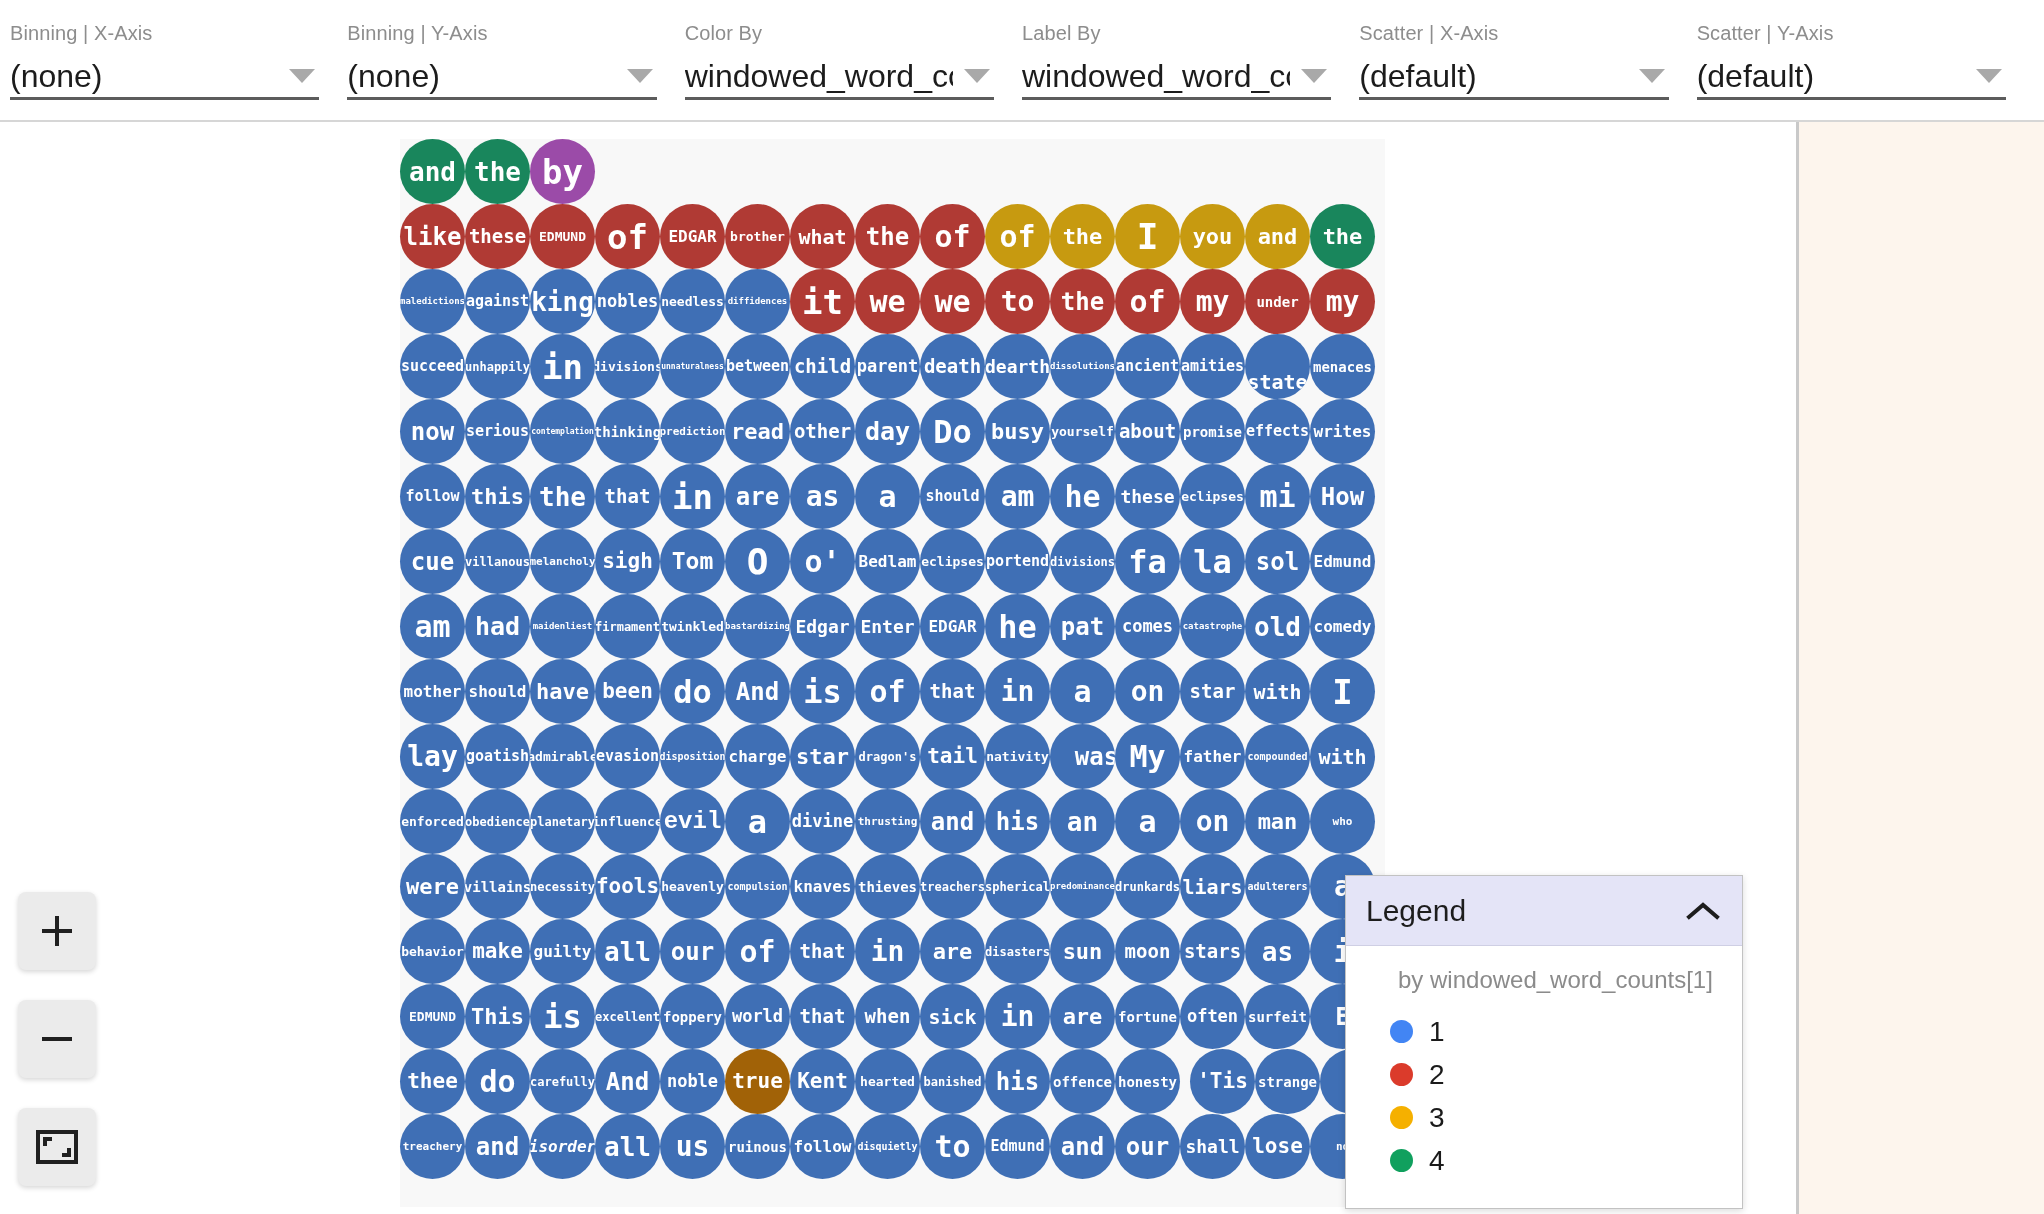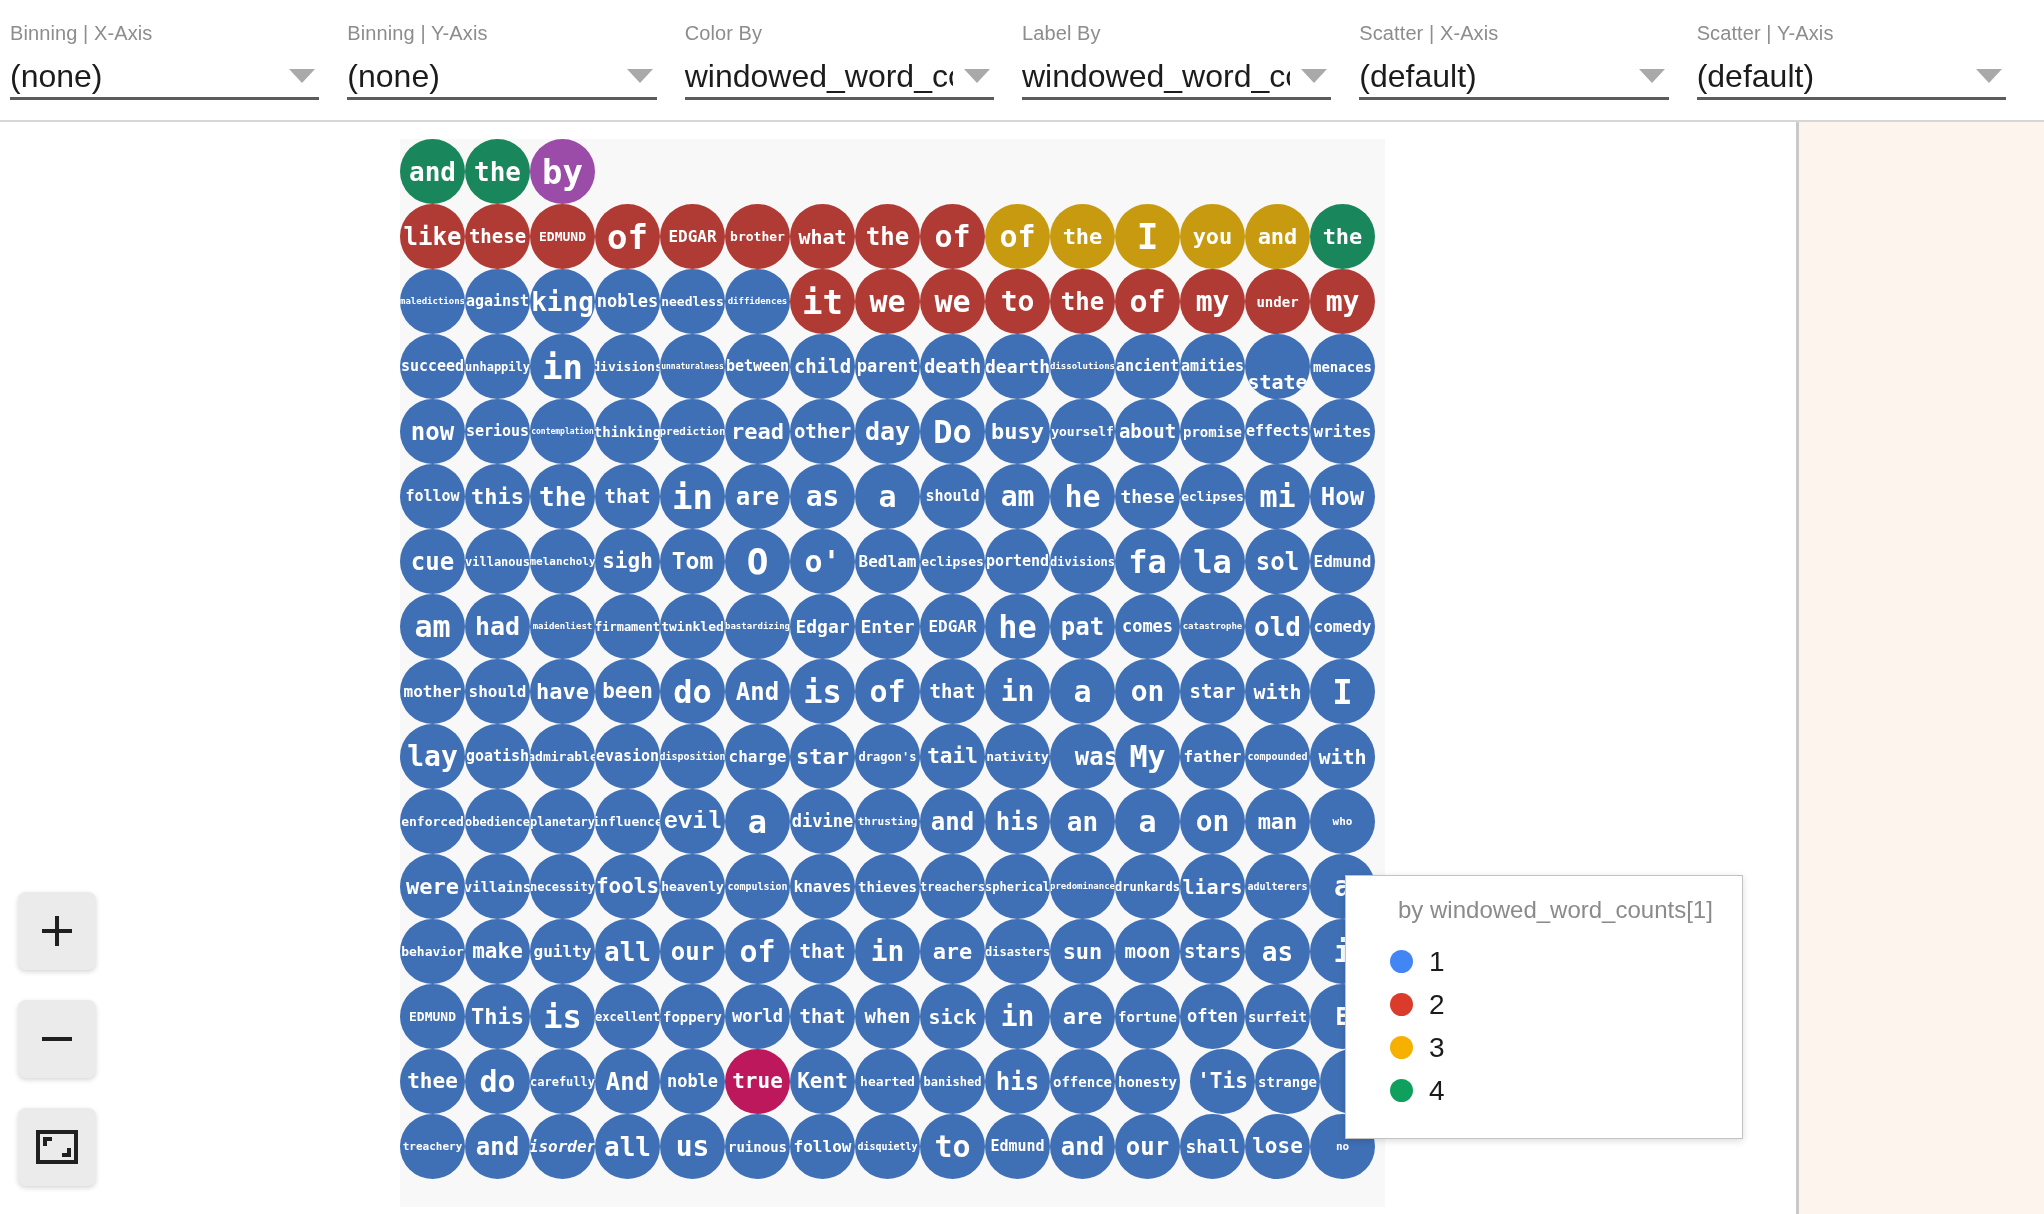--- a/index.html
+++ b/index.html
@@ -866,21 +866,21 @@
           </div>
           <div class="bubble" style="background: rgb(63, 111, 181);">
             <span style="font-size: 12px;">carefully</span>
           </div>
           <div class="bubble" style="background: rgb(63, 111, 181);">
             <span style="font-size: 24px;">And</span>
           </div>
           <div class="bubble" style="background: rgb(63, 111, 181);">
             <span style="font-size: 17px;">noble</span>
           </div>
-          <div class="bubble" style="background: #be185d;">
+          <div class="bubble" style="background: #a16207;">
             <span style="font-size: 21px;">true</span>
           </div>
           <div class="bubble" style="background: rgb(63, 111, 181);">
             <span style="font-size: 21px;">Kent</span>
           </div>
           <div class="bubble" style="background: rgb(63, 111, 181);">
             <span style="font-size: 13px;">hearted</span>
           </div>
           <div class="bubble" style="background: rgb(63, 111, 181);">
             <span style="font-size: 12px;">banished</span>
@@ -968,20 +968,26 @@
       <div class="zoom-btn">
         <svg width="42" height="34" viewBox="0 0 42 34">
           <rect x="2" y="2" width="38" height="30" fill="none" stroke="#202020" stroke-width="4"></rect>
           <path d="M9 16 L9 9 L16 9" fill="none" stroke="#202020" stroke-width="4"></path>
           <path d="M33 18 L33 25 L26 25" fill="none" stroke="#202020" stroke-width="4"></path>
         </svg>
       </div>
     </div>
 
     <div class="legend">
+      <div class="legend-header">
+        <span class="legend-title">Legend</span>
+        <svg width="34" height="20" viewBox="0 0 34 20">
+          <path d="M3 16 L17 4 L31 16" fill="none" stroke="#1d1d1d" stroke-width="4" stroke-linecap="square"></path>
+        </svg>
+      </div>
       <div class="legend-body">
         <div class="legend-subtitle">by windowed_word_counts[1]</div>
         <div id="legend-items">
             <div class="legend-item">
               <span class="legend-swatch" style="background:#4285f4"></span>
               <span class="legend-item-label">1</span>
             </div>
             <div class="legend-item">
               <span class="legend-swatch" style="background:#db3b2b"></span>
               <span class="legend-item-label">2</span>

